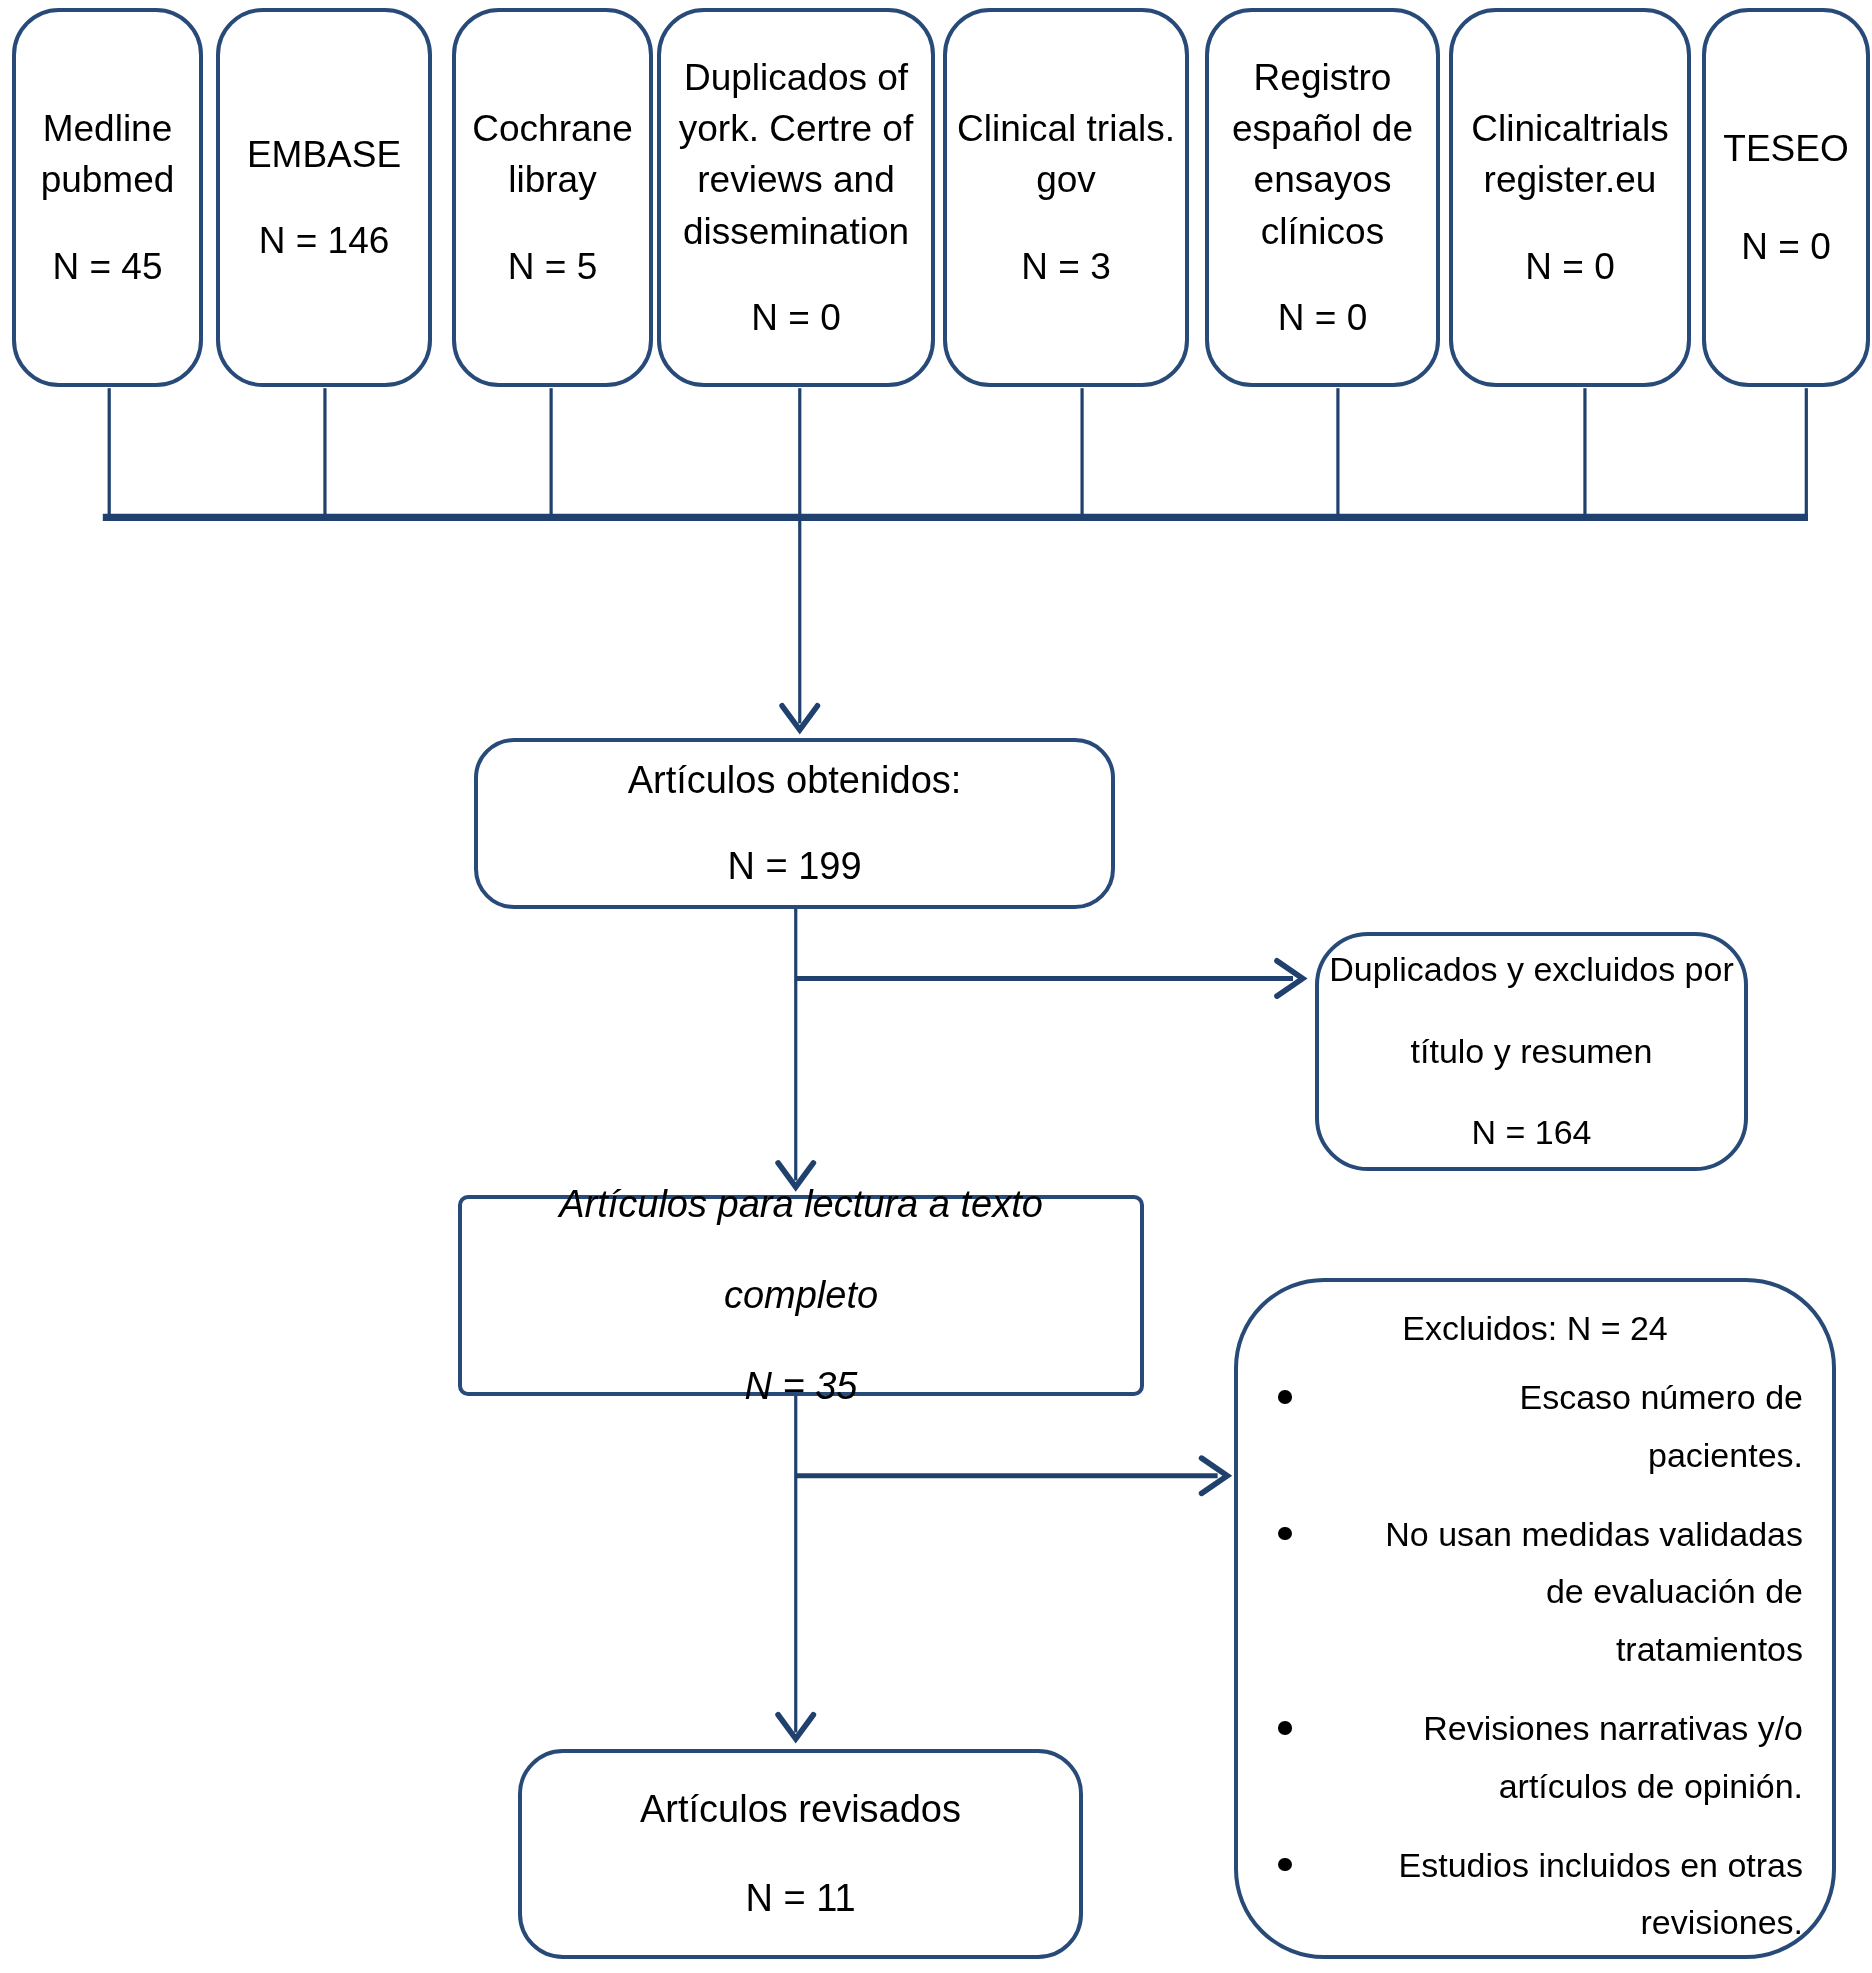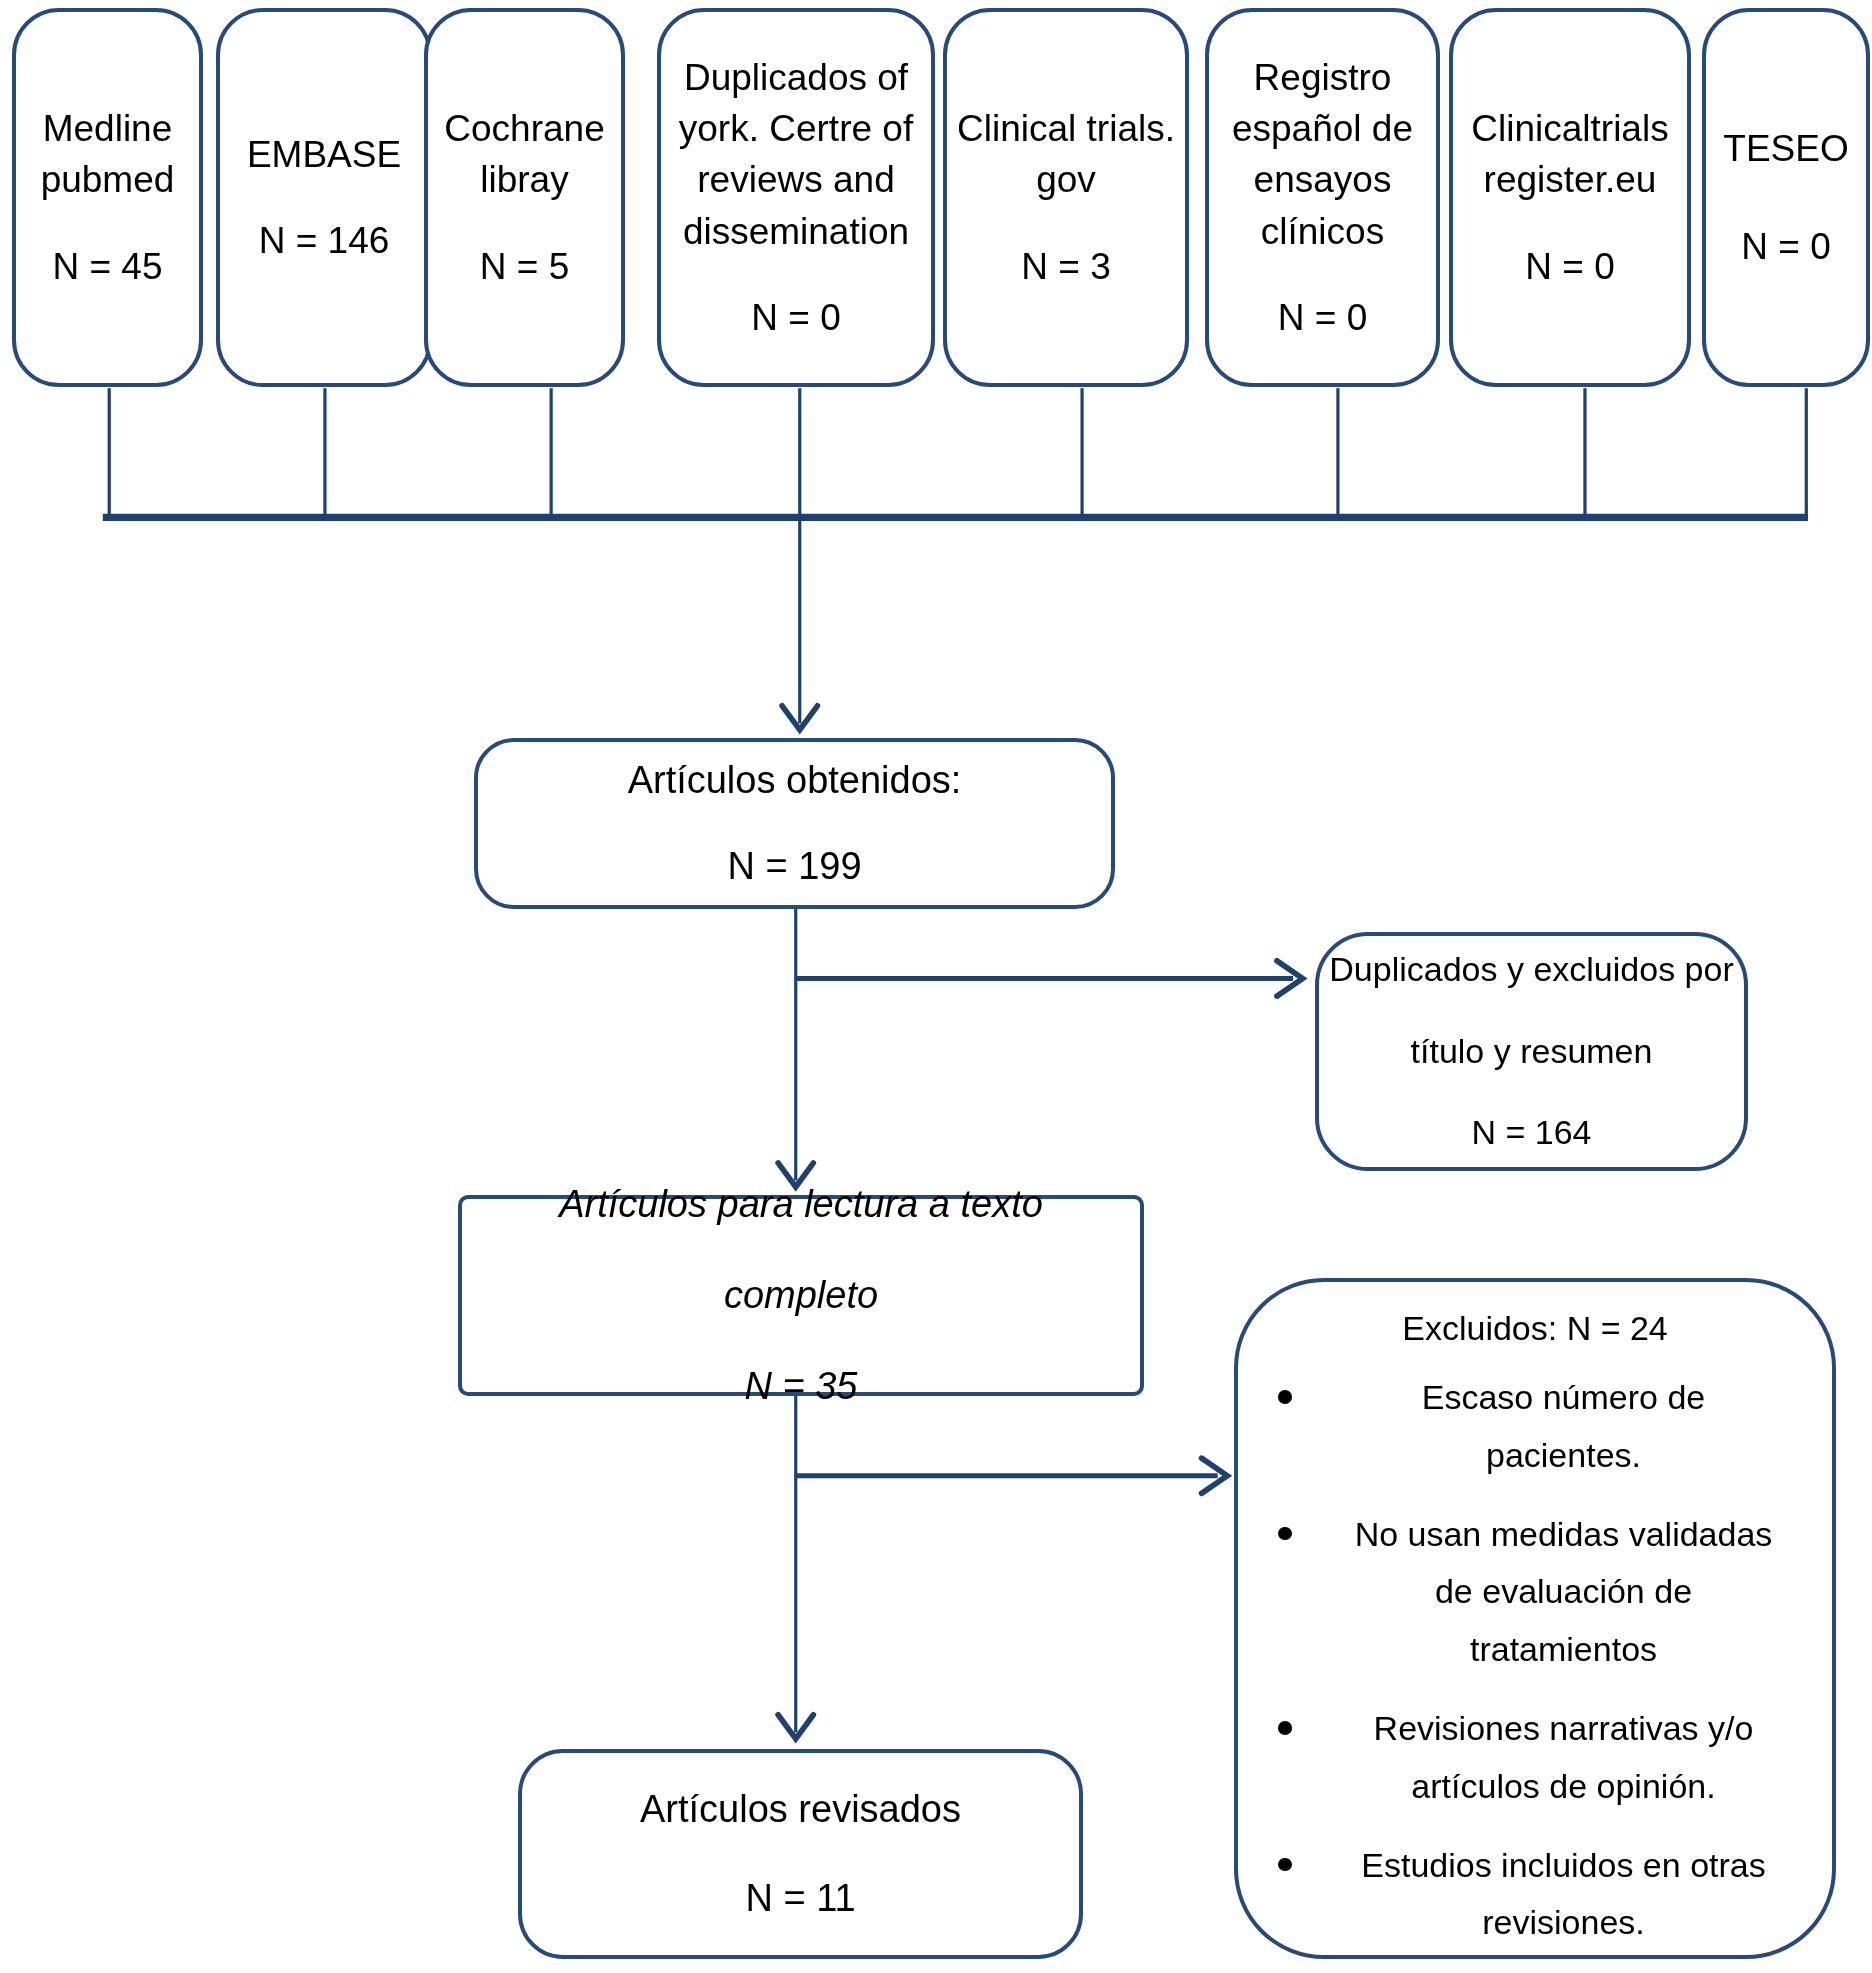--- a/index.html
+++ b/index.html
@@ -39,21 +39,21 @@
   .obtained{gap:34px;border-radius:40px;}
   .duplicates{font-size:34px;gap:36px;border-radius:53px;margin-left:8px;}
   .fulltext{gap:40px;border-radius:10px;font-style:italic;}
   .reviewed{gap:37px;border-radius:45px;}
   .excluded{
     border-radius:90px;
     border-width:4.8px;
     justify-content:flex-start;
     align-items:stretch;
     font-size:34px;
-    text-align:center;
+    text-align:right;
   }
   .exc-header{align-self:center;margin-top:27px;white-space:nowrap;}
   .exc-list{
     list-style:none;
     margin:21px 0 0 0;
     padding:0 29px 0 19px;
   }
   .exc-list li{
     position:relative;
     padding-left:67px;
@@ -99,21 +99,21 @@
   </svg>
 
   <div class="box src" style="left:12px;top:8px;width:191px;height:379px;">
     <div class="label">Medline pubmed</div>
     <div class="count">N = 45</div>
   </div>
   <div class="box src" style="left:216px;top:8px;width:216px;height:379px;">
     <div class="label">EMBASE</div>
     <div class="count">N = 146</div>
   </div>
-  <div class="box src" style="left:424px;top:8px;width:201px;height:379px;">
+  <div class="box src" style="left:452px;top:8px;width:201px;height:379px;">
     <div class="label">Cochrane libray</div>
     <div class="count">N = 5</div>
   </div>
   <div class="box src" style="left:657px;top:8px;width:278px;height:379px;">
     <div class="label">Duplicados of york. Certre of reviews and dissemination</div>
     <div class="count">N = 0</div>
   </div>
   <div class="box src" style="left:943px;top:8px;width:246px;height:379px;">
     <div class="label">Clinical trials. gov</div>
     <div class="count">N = 3</div>

